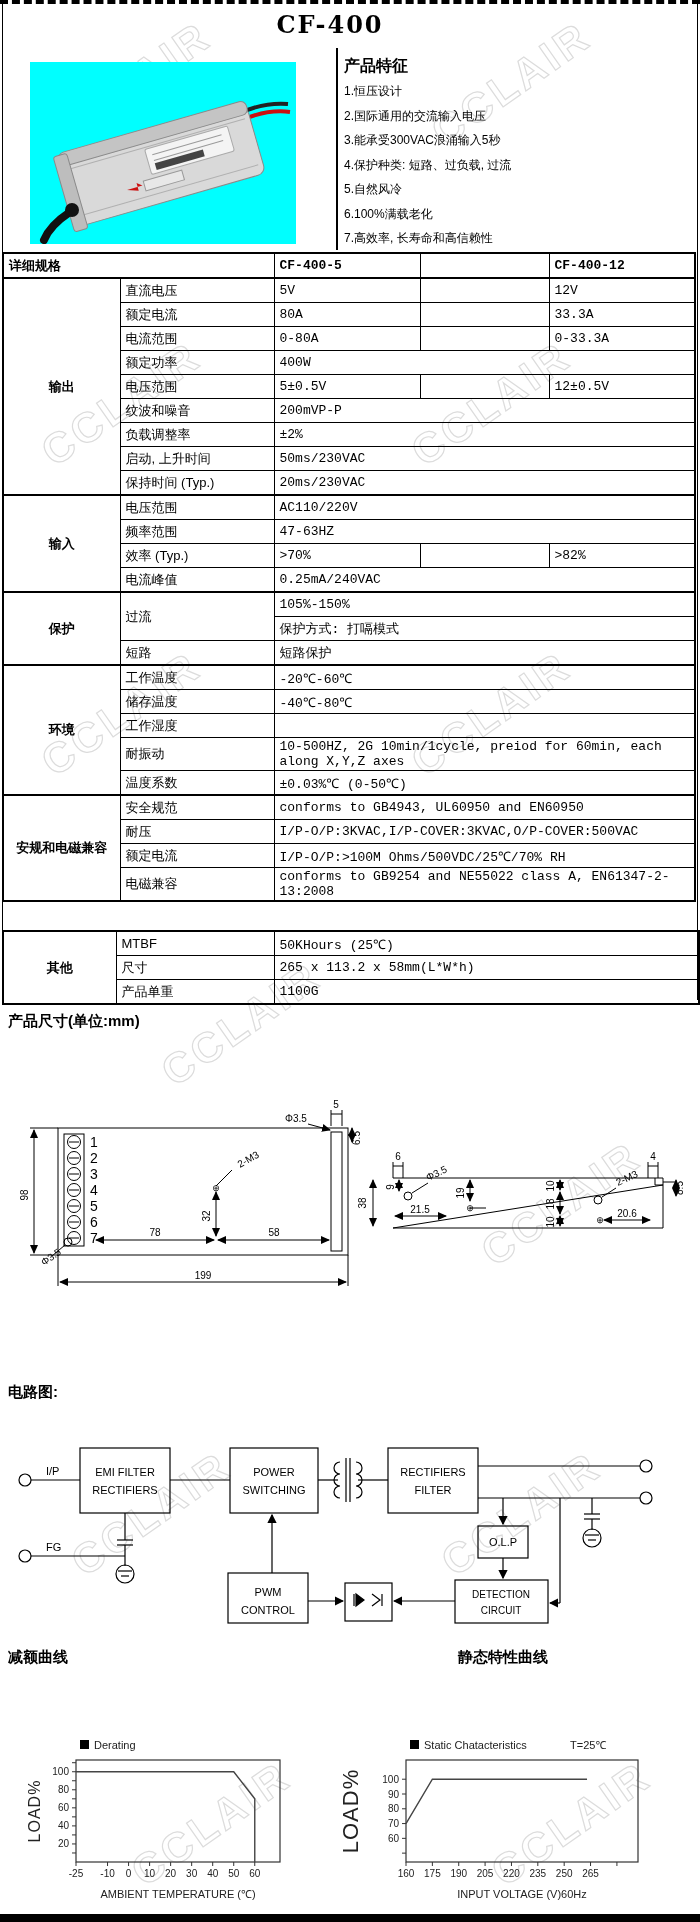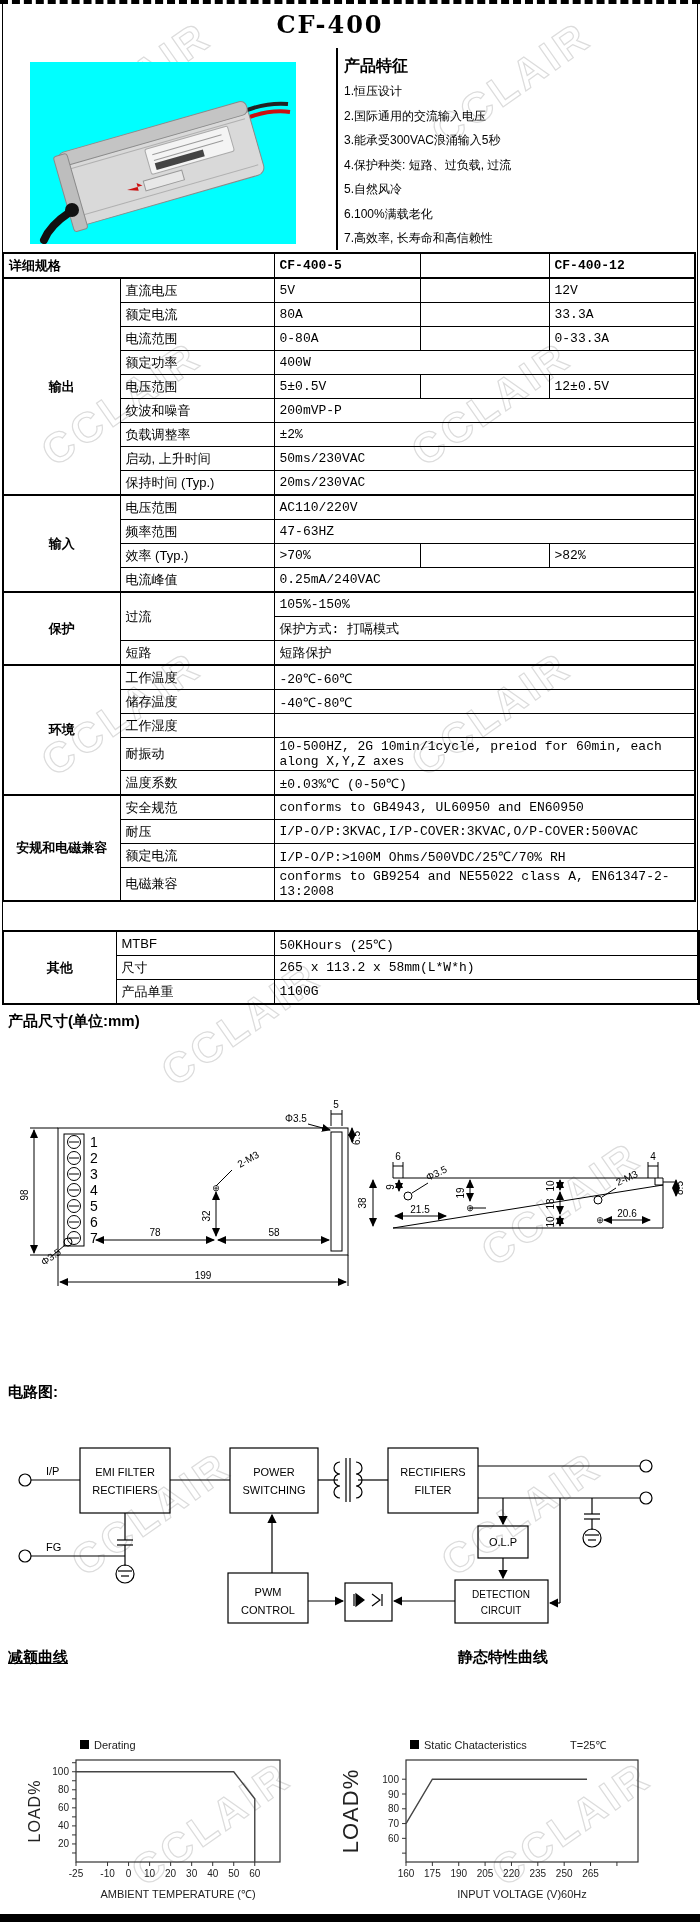--- a/index.html
+++ b/index.html
@@ -26,21 +26,21 @@
   td.attr{font-size:13px;}
   td.val,td.model{font-family:"Liberation Mono","DejaVu Sans Mono",monospace;font-size:13px;}
   td.model{font-weight:bold;font-size:14px;height:26px;margin-top:12px;}
   td.corner{font-weight:bold;font-size:15px;}
   #spec-table{top:252px;}
   #other-table{top:930px;}
   .sec-head{position:absolute;left:8px;font-size:15px;font-weight:bold;}
   #dim-head{top:1012px;}
   #circ-head{top:1383px;}
   .curve-head{position:absolute;top:1648px;font-size:15px;font-weight:bold;}
-  #curve-head-l{left:8px;text-decoration:underline;}
+  #curve-head-l{left:8px;}
   #curve-head-r{left:458px;}
   svg text{font-family:"Liberation Sans",sans-serif;}
   .wm{position:absolute;font-size:42px;font-weight:bold;letter-spacing:4px;
       color:transparent;-webkit-text-stroke:1.2px #dcdcdc;transform:rotate(-35deg);
       pointer-events:none;user-select:none;}
   .bottom-bar{position:absolute;top:1914px;left:0;width:700px;height:8px;background:#000;}
   .chart-svg{position:absolute;}
 </style>
 </head>
 <body>

